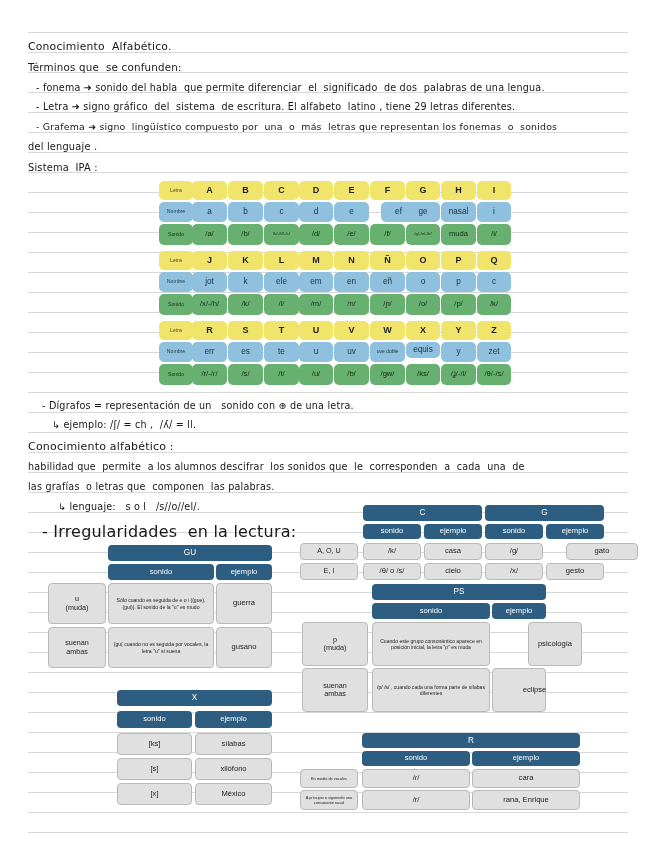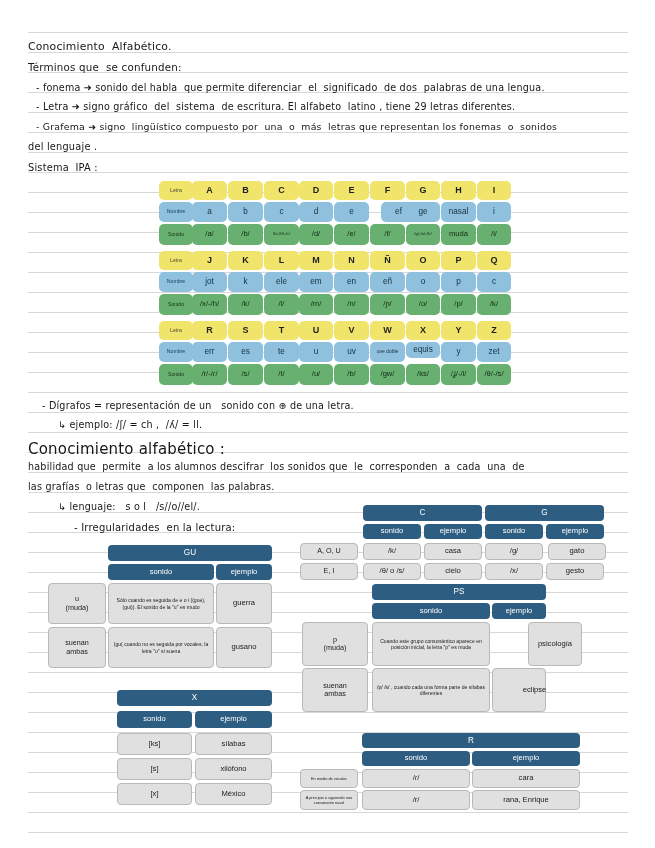--- a/index.html
+++ b/index.html
@@ -95,26 +95,26 @@
     </div>
   <div id="handwriting">
       <div class="hw hw-line" style="left: 28px; top: 40px; font-size: 10.8px;">Conocimiento  Alfabético.</div>
       <div class="hw hw-line" style="left: 28px; top: 61px; font-size: 10.3px;">Términos que  se confunden:</div>
       <div class="hw hw-line" style="left: 36px; top: 82px; font-size: 9.6px;">- fonema ➜ sonido del habla  que permite diferenciar  el  significado  de dos  palabras de una lengua.</div>
       <div class="hw hw-line" style="left: 36px; top: 101px; font-size: 9.6px;">- Letra ➜ signo gráfico  del  sistema  de escritura. El alfabeto  latino , tiene 29 letras diferentes.</div>
       <div class="hw hw-line" style="left: 36px; top: 121px; font-size: 9.4px;">- Grafema ➜ signo  lingüístico compuesto por  una  o  más  letras que representan los fonemas  o  sonidos</div>
       <div class="hw hw-line" style="left: 28px; top: 141px; font-size: 9.8px;">del lenguaje .</div>
       <div class="hw hw-line" style="left: 28px; top: 162px; font-size: 9.8px;">Sistema  IPA :</div>
       <div class="hw hw-line" style="left: 42px; top: 400px; font-size: 9.6px;">- Dígrafos = representación de un   sonido con ⊕ de una letra.</div>
-      <div class="hw hw-line" style="left: 58px; top: 419px; font-size: 9.6px;">↳ ejemplo: /ʃ/ = ch ,  /ʎ/ = ll.</div>
-      <div class="hw hw-line" style="left: 28px; top: 440px; font-size: 15px;">Conocimiento alfabético :</div>
+      <div class="hw hw-line" style="left: 52px; top: 419px; font-size: 9.6px;">↳ ejemplo: /ʃ/ = ch ,  /ʎ/ = ll.</div>
+      <div class="hw hw-line" style="left: 28px; top: 440px; font-size: 11px;">Conocimiento alfabético :</div>
       <div class="hw hw-line" style="left: 28px; top: 461px; font-size: 9.6px;">habilidad que  permite  a los alumnos descifrar  los sonidos que  le  corresponden  a  cada  una  de</div>
       <div class="hw hw-line" style="left: 28px; top: 481px; font-size: 9.6px;">las grafías  o letras que  componen  las palabras.</div>
       <div class="hw hw-line" style="left: 58px; top: 501px; font-size: 9.6px;">↳ lenguaje:   s o l   /s//o//el/.</div>
-      <div class="hw hw-line" style="left: 42px; top: 522px; font-size: 10px; margin-left: 32px;">- Irregularidades  en la lectura:</div>
+      <div class="hw hw-line" style="left: 42px; top: 522px; font-size: 16px;">- Irregularidades  en la lectura:</div>
     </div>
   <div id="tables">
       <div class="box al-head-lbl" style="left: 159px; top: 181px; width: 34px; height: 19px;">Letra</div>
       <div class="box al-head" style="left: 192px; top: 181px; width: 35px; height: 19px;">A</div>
       <div class="box al-head" style="left: 228px; top: 181px; width: 35px; height: 19px;">B</div>
       <div class="box al-head" style="left: 264px; top: 181px; width: 35px; height: 19px;">C</div>
       <div class="box al-head" style="left: 299px; top: 181px; width: 34px; height: 19px;">D</div>
       <div class="box al-head" style="left: 334px; top: 181px; width: 35px; height: 19px;">E</div>
       <div class="box al-head" style="left: 370px; top: 181px; width: 35px; height: 19px;">F</div>
       <div class="box al-head" style="left: 406px; top: 181px; width: 34px; height: 19px;">G</div>
@@ -203,21 +203,21 @@
       <div class="box bhead t" style="left: 363px; top: 505px; width: 119px; height: 16px;">C</div>
       <div class="box bhead t" style="left: 485px; top: 505px; width: 119px; height: 16px;">G</div>
       <div class="box bhead s" style="left: 363px; top: 524px; width: 58px; height: 15px;">sonido</div>
       <div class="box bhead s" style="left: 424px; top: 524px; width: 58px; height: 15px;">ejemplo</div>
       <div class="box bhead s" style="left: 485px; top: 524px; width: 58px; height: 15px;">sonido</div>
       <div class="box bhead s" style="left: 546px; top: 524px; width: 58px; height: 15px;">ejemplo</div>
       <div class="box cell md" style="left: 300px; top: 543px; width: 58px; height: 17px;">A, O, U</div>
       <div class="box cell" style="left: 363px; top: 543px; width: 58px; height: 17px;">/k/</div>
       <div class="box cell" style="left: 424px; top: 543px; width: 58px; height: 17px;">casa</div>
       <div class="box cell" style="left: 485px; top: 543px; width: 58px; height: 17px;">/g/</div>
-      <div class="box cell" style="left: 548px; top: 543px; width: 58px; height: 17px;">gato</div>
+      <div class="box cell" style="left: 566px; top: 543px; width: 72px; height: 17px;">gato</div>
       <div class="box cell md" style="left: 300px; top: 563px; width: 58px; height: 17px;">E, I</div>
       <div class="box cell" style="left: 363px; top: 563px; width: 58px; height: 17px;">/θ/ o /s/</div>
       <div class="box cell" style="left: 424px; top: 563px; width: 58px; height: 17px;">cielo</div>
       <div class="box cell" style="left: 485px; top: 563px; width: 58px; height: 17px;">/x/</div>
       <div class="box cell" style="left: 546px; top: 563px; width: 58px; height: 17px;">gesto</div>
       <div class="box bhead t" style="left: 108px; top: 545px; width: 164px; height: 16px;">GU</div>
       <div class="box bhead s" style="left: 108px; top: 564px; width: 106px; height: 16px;">sonido</div>
       <div class="box bhead s" style="left: 216px; top: 564px; width: 56px; height: 16px;">ejemplo</div>
       <div class="box cell md" style="left: 48px; top: 583px; width: 58px; height: 41px; white-space: pre-line;">u
 (muda)</div>

